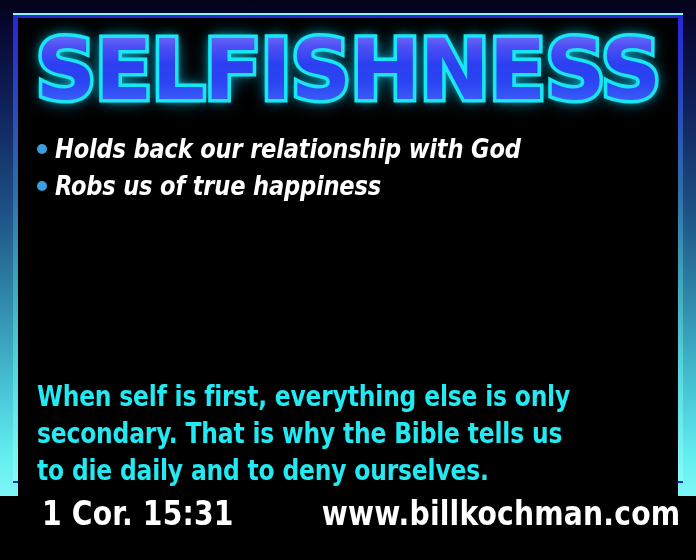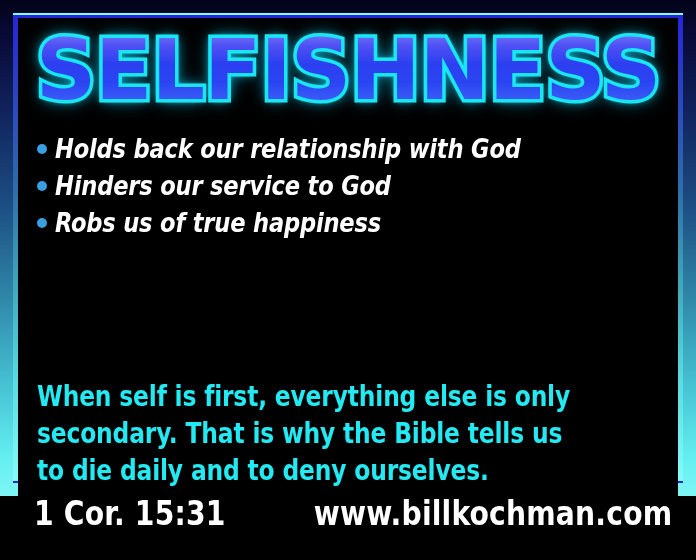--- a/index.html
+++ b/index.html
@@ -133,21 +133,21 @@
     line-height:37px;
     letter-spacing:-0.2px;
     transform:scaleX(0.93);
     transform-origin:left center;
     white-space:nowrap;
   }
 
   
   #footer{
     position:absolute;
-    left:0;bottom:2px;width:660px;height:52px;
+    left:8px;bottom:2px;width:660px;height:52px;
     display:flex;align-items:center;
   }
   .footer-text{
     color:#ffffff;
     font-family:"DejaVu Sans Condensed","Liberation Sans Narrow","Liberation Sans", sans-serif;
     font-weight:bold;
     font-size:33px;
     line-height:40px;
     letter-spacing:0.2px;
     white-space:nowrap;
@@ -170,24 +170,20 @@
       <div class="title-text" id="title-fill">SELFISHNESS</div>
     </div>
 
     <ul id="bullets">
       <li class="bullet-row">
         <span class="bullet-dot"></span>
         <span class="bullet-text">Holds back our relationship with God</span>
       </li>
       <li class="bullet-row">
         <span class="bullet-dot"></span>
-        <span class="bullet-text">Hinders our service to God</span>
-      </li>
-      <li class="bullet-row">
-        <span class="bullet-dot"></span>
         <span class="bullet-text">Robs us of true happiness</span>
       </li>
     </ul>
 
     <div id="statement">
       <div class="statement-line">When self is first, everything else is only</div>
       <div class="statement-line">secondary. That is why the Bible tells us</div>
       <div class="statement-line">to die daily and to deny ourselves.</div>
     </div>
 

